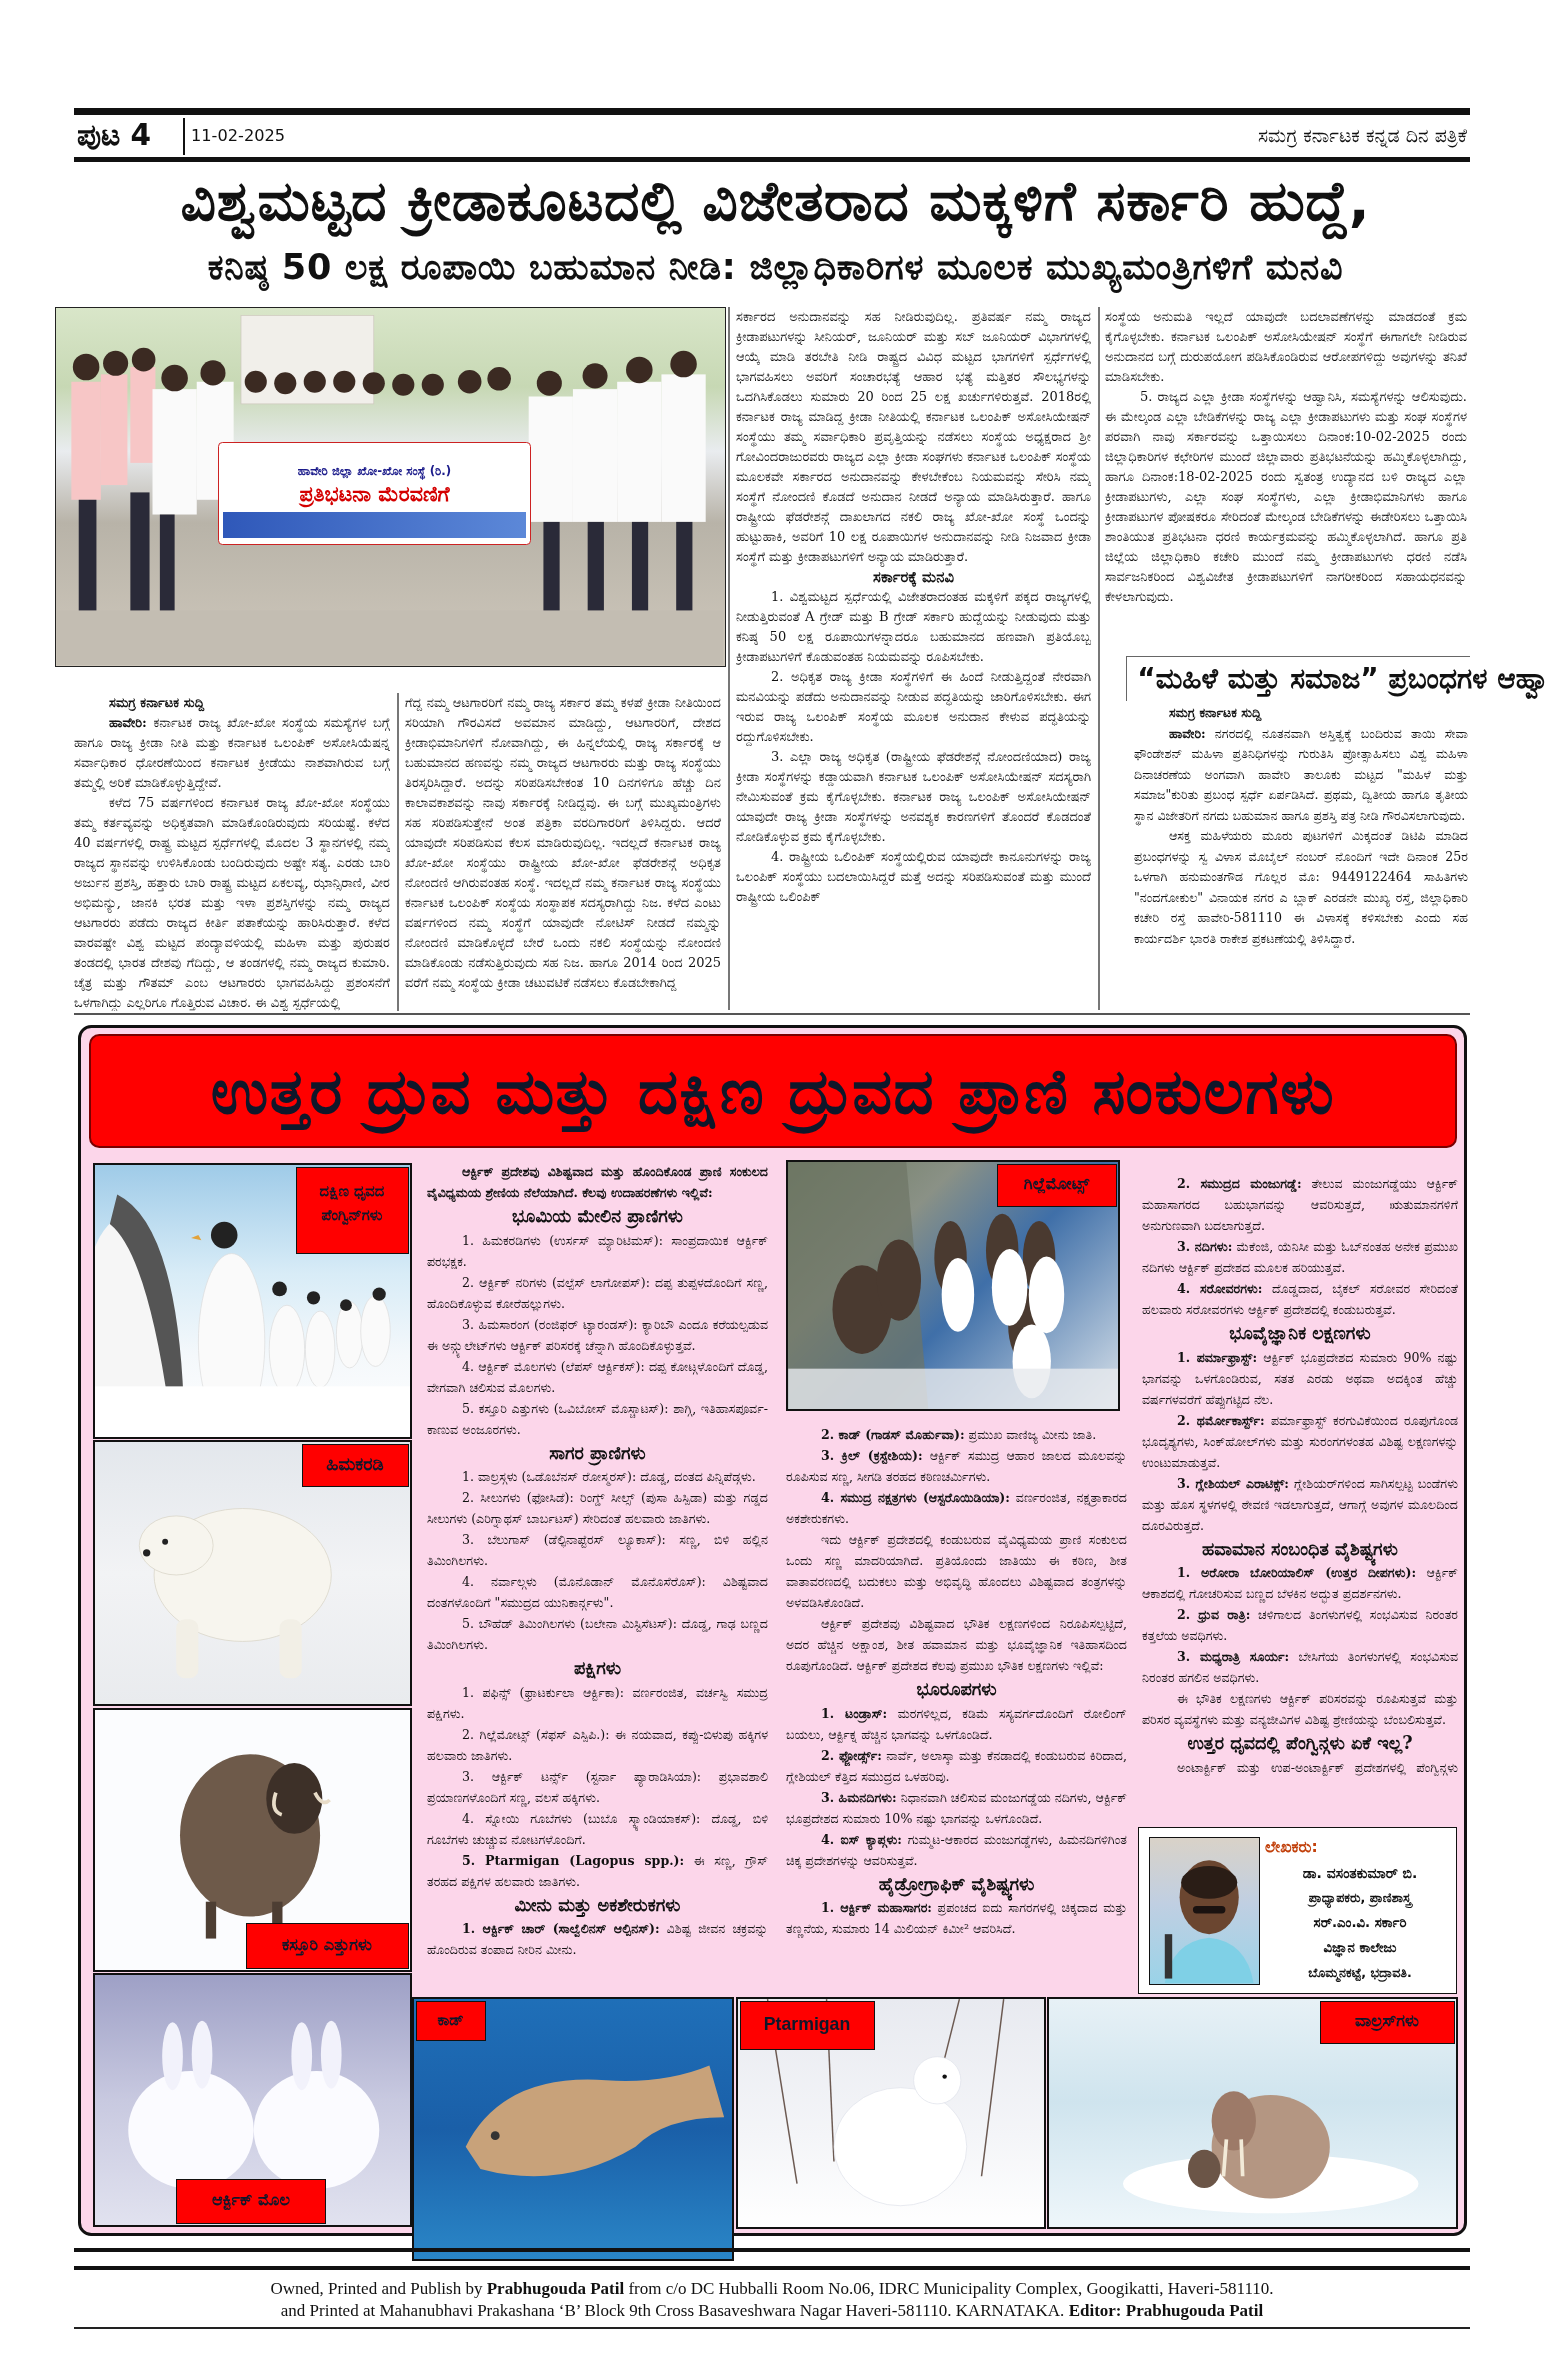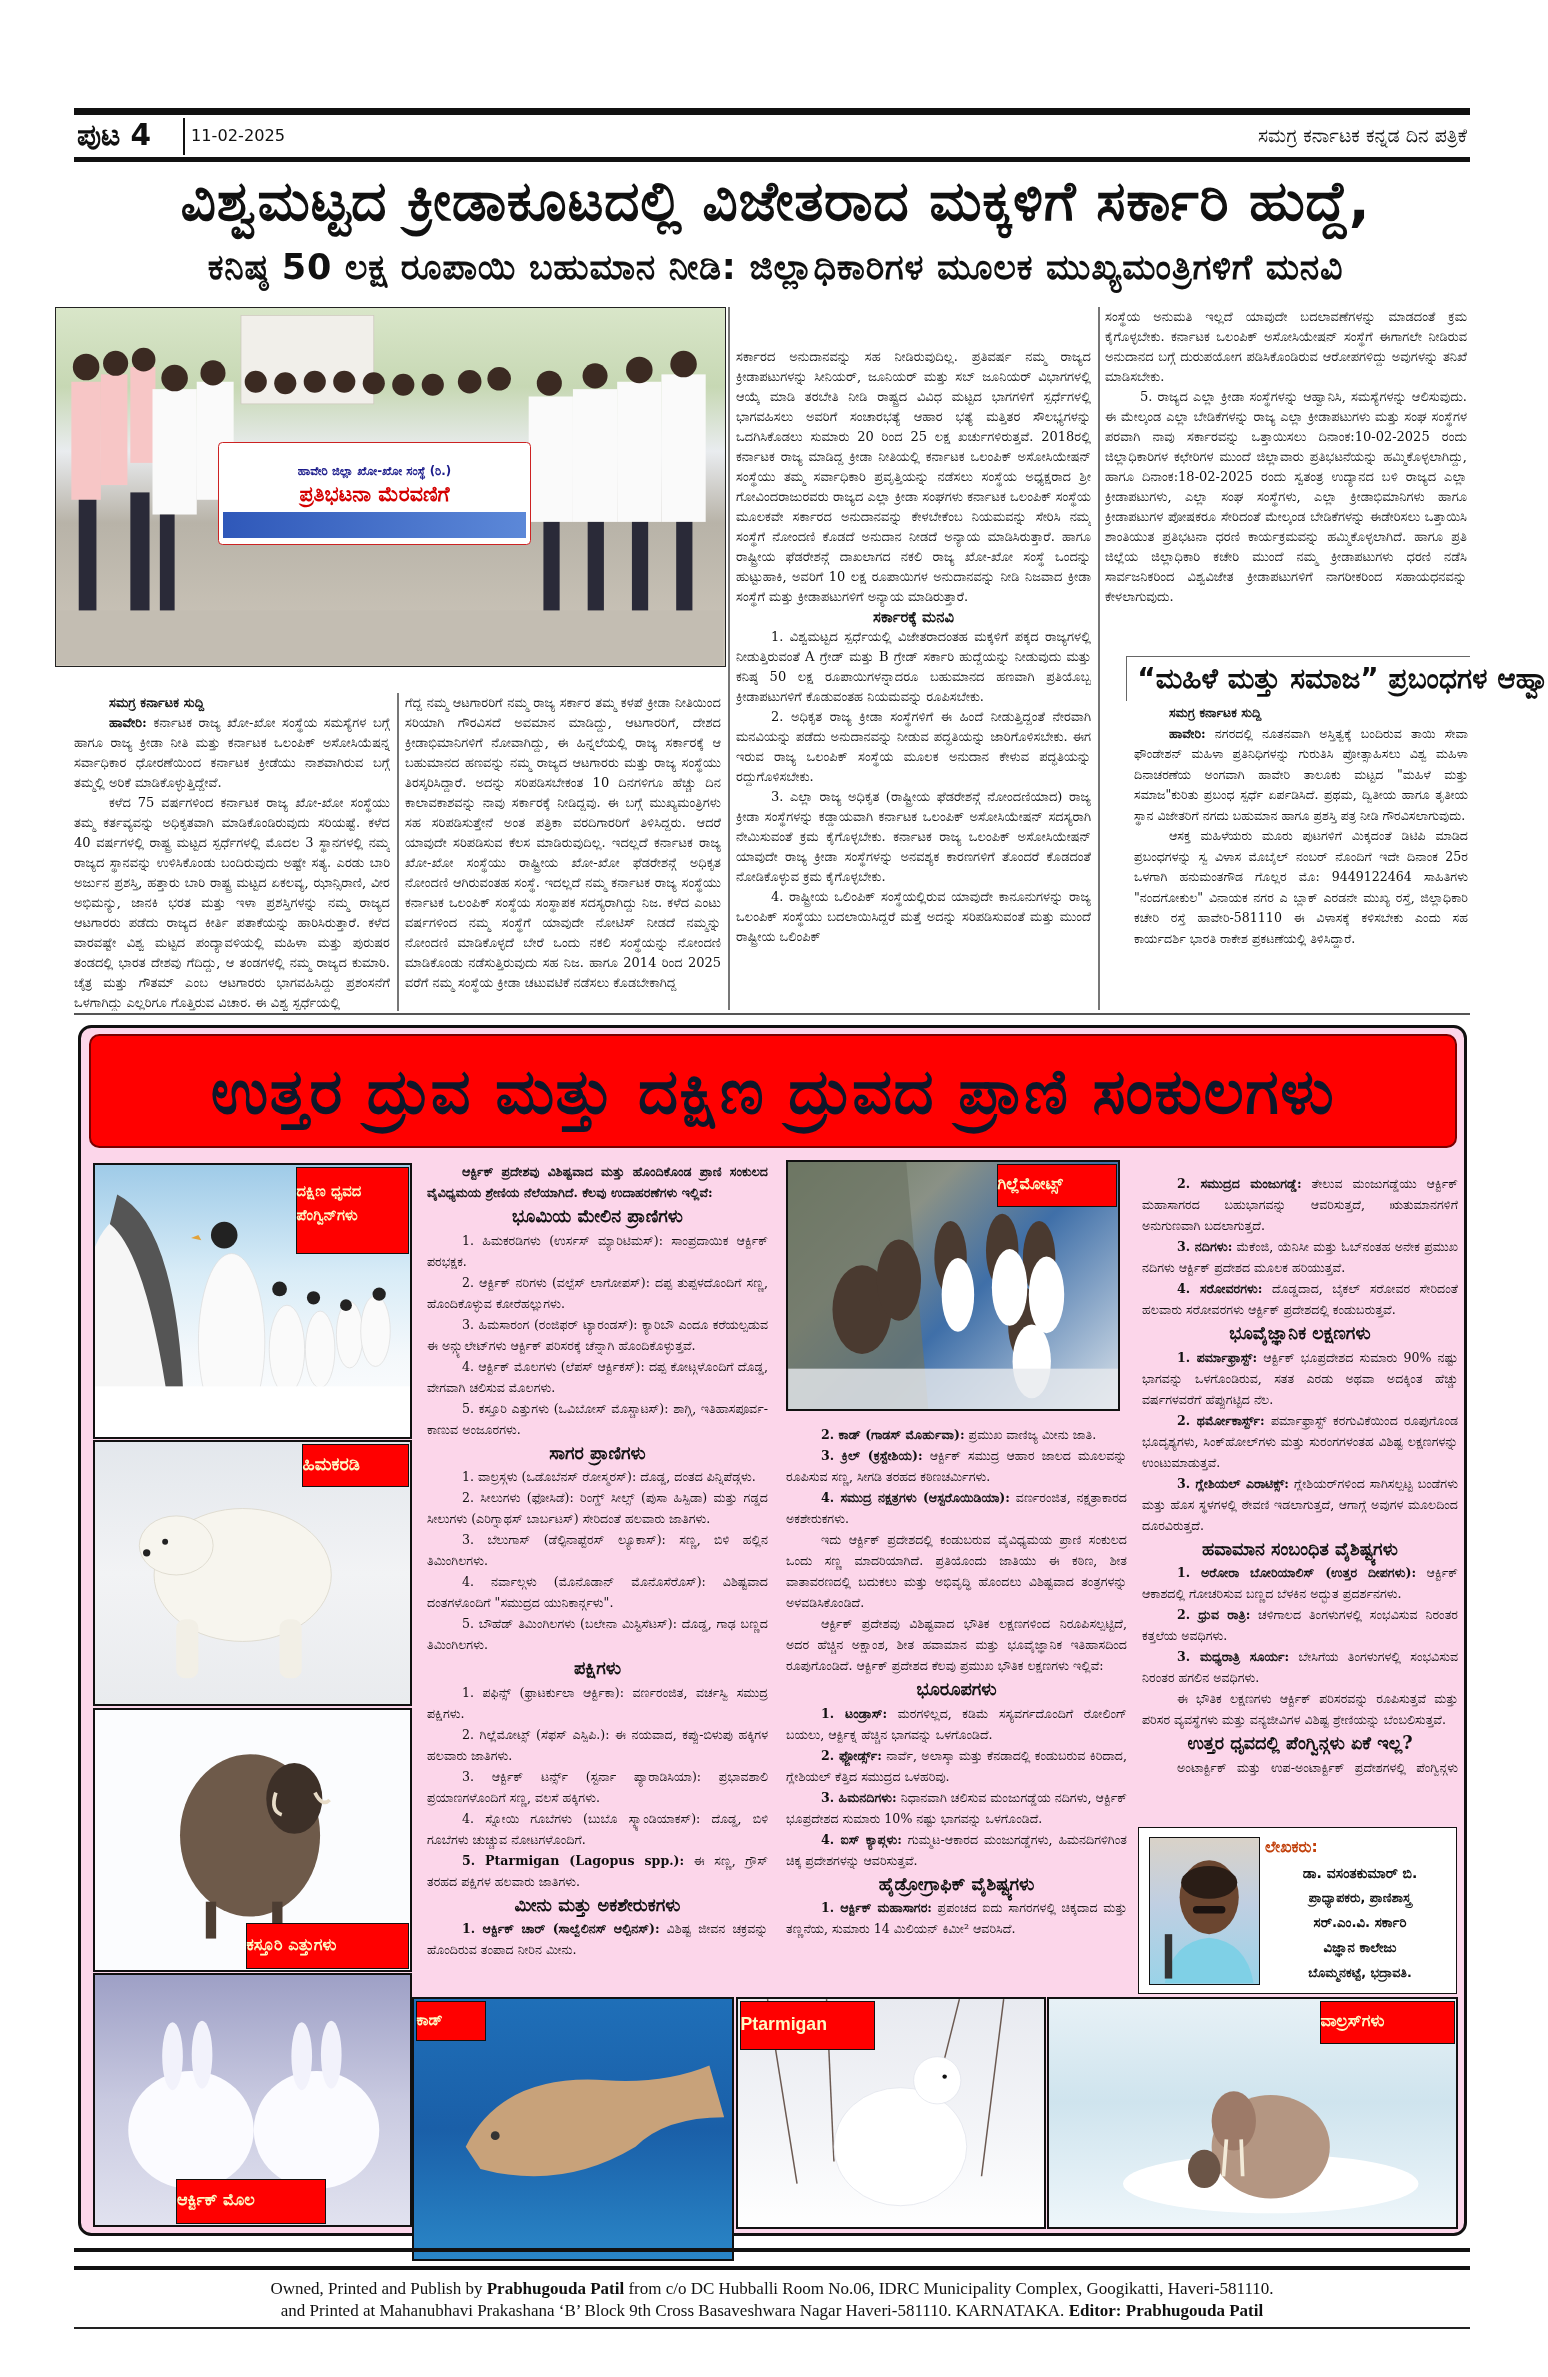--- a/index.html
+++ b/index.html
@@ -22,21 +22,21 @@
   .photo { border:1.5px solid #222; overflow:hidden; }
   .box-title { font-family:"DejaVu Sans", sans-serif; font-weight:bold; font-size:28px; line-height:44px; border-top:1.5px solid #666; border-left:1.5px solid #666; padding-left:10.3px; white-space:nowrap; }
   .feature { background:#fcd6ea; border:3px solid #111; border-radius:13.3px; }
   .banner { background:#ff0000; border:2.2px solid #7a0000; border-radius:10.3px; color:#0f172a; font-family:"DejaVu Sans", sans-serif; font-weight:bold; font-size:62px; text-align:center; line-height:111px; letter-spacing:1.5px; white-space:nowrap; overflow:hidden; }
   .fcol { font-size:12.6px; line-height:21px; text-align:justify; overflow:hidden; }
   .fcol p { margin:0; text-indent:35px; }
   .fcol .intro { font-weight:bold; }
   .fcol .sub { font-weight:bold; text-align:center; text-indent:0; font-size:17.7px; line-height:26.6px; }
   .fcol b { font-weight:bold; }
   .imgbox { border:2.2px solid #111; overflow:hidden; }
-  .tag { position:absolute; background:#ff0000; color:#fef9c3; font-family:"DejaVu Sans", sans-serif; font-weight:bold; text-align:left; border:1.5px solid #111; }
+  .tag { position:absolute; background:#ff0000; color:#0f172a; font-family:"DejaVu Sans", sans-serif; font-weight:bold; text-align:center; border:1.5px solid #111; }
   .author-box { background:#fff; border:1.5px solid #111; }
   .footer-text { font-family:"Liberation Serif", serif; font-size:16.2px; line-height:22px; text-align:center; white-space:nowrap; }
   .footer-text b { font-weight:bold; }
 </style>
 </head>
 <body>
 
 <div class="abs rule-thick" style="left:74px; top:108px; width:1396px;"></div>
 <div class="abs masthead-page" style="left:77px; top:118px;">ಪುಟ 4</div>
 <div class="abs" style="left:183px; top:118px; width:2.2px; height:37px; background:#111;"></div>
@@ -104,21 +104,21 @@
 <div class="abs col" style="left:74px; top:693px; width:316px; height:318px;">
   <p class="byline">ಸಮಗ್ರ ಕರ್ನಾಟಕ ಸುದ್ದಿ</p>
   <p><b>ಹಾವೇರಿ:</b> <span>ಕರ್ನಾಟಕ ರಾಜ್ಯ ಖೋ-ಖೋ ಸಂಸ್ಥೆಯ ಸಮಸ್ಯೆಗಳ ಬಗ್ಗೆ ಹಾಗೂ ರಾಜ್ಯ ಕ್ರೀಡಾ ನೀತಿ ಮತ್ತು ಕರ್ನಾಟಕ ಒಲಂಪಿಕ್ ಅಸೋಸಿಯೆಷನ್ನ ಸರ್ವಾಧಿಕಾರ ಧೋರಣೆಯಿಂದ ಕರ್ನಾಟಕ ಕ್ರೀಡೆಯು ನಾಶವಾಗಿರುವ ಬಗ್ಗೆ ತಮ್ಮಲ್ಲಿ ಅರಿಕೆ ಮಾಡಿಕೊಳ್ಳುತ್ತಿದ್ದೇವೆ.</span></p>
   <p>ಕಳೆದ 75 ವರ್ಷಗಳಿಂದ ಕರ್ನಾಟಕ ರಾಜ್ಯ ಖೋ-ಖೋ ಸಂಸ್ಥೆಯು ತಮ್ಮ ಕರ್ತವ್ಯವನ್ನು ಅಧಿಕೃತವಾಗಿ ಮಾಡಿಕೊಂಡಿರುವುದು ಸರಿಯಷ್ಟೆ. ಕಳೆದ 40 ವರ್ಷಗಳಲ್ಲಿ ರಾಷ್ಟ್ರ ಮಟ್ಟದ ಸ್ಪರ್ಧೆಗಳಲ್ಲಿ ಮೊದಲ 3 ಸ್ಥಾನಗಳಲ್ಲಿ ನಮ್ಮ ರಾಜ್ಯದ ಸ್ಥಾನವನ್ನು ಉಳಿಸಿಕೊಂಡು ಬಂದಿರುವುದು ಅಷ್ಟೇ ಸತ್ಯ. ಎರಡು ಬಾರಿ ಅರ್ಜುನ ಪ್ರಶಸ್ತಿ, ಹತ್ತಾರು ಬಾರಿ ರಾಷ್ಟ್ರ ಮಟ್ಟದ ಏಕಲವ್ಯ, ಝಾನ್ಸಿರಾಣಿ, ವೀರ ಅಭಿಮನ್ಯು, ಜಾನಕಿ ಭರತ ಮತ್ತು ಇಳಾ ಪ್ರಶಸ್ತಿಗಳನ್ನು ನಮ್ಮ ರಾಜ್ಯದ ಆಟಗಾರರು ಪಡೆದು ರಾಜ್ಯದ ಕೀರ್ತಿ ಪತಾಕೆಯನ್ನು ಹಾರಿಸಿರುತ್ತಾರೆ. ಕಳೆದ ವಾರವಷ್ಟೇ ವಿಶ್ವ ಮಟ್ಟದ ಪಂದ್ಯಾವಳಿಯಲ್ಲಿ ಮಹಿಳಾ ಮತ್ತು ಪುರುಷರ ತಂಡದಲ್ಲಿ ಭಾರತ ದೇಶವು ಗೆದಿದ್ದು, ಆ ತಂಡಗಳಲ್ಲಿ ನಮ್ಮ ರಾಜ್ಯದ ಕುಮಾರಿ. ಚೈತ್ರ ಮತ್ತು ಗೌತಮ್ ಎಂಬ ಆಟಗಾರರು ಭಾಗವಹಿಸಿದ್ದು ಪ್ರಶಂಸನೆಗೆ ಒಳಗಾಗಿದ್ದು ಎಲ್ಲರಿಗೂ ಗೊತ್ತಿರುವ ವಿಚಾರ. ಈ ವಿಶ್ವ ಸ್ಪರ್ಧೆಯಲ್ಲಿ</p>
 </div>
 <div class="abs vsep" style="left:397px; top:693px; height:318px;"></div>
 <div class="abs col" style="left:405px; top:693px; width:316px; height:318px;">
   <p class="noind">ಗೆದ್ದ ನಮ್ಮ ಆಟಗಾರರಿಗೆ ನಮ್ಮ ರಾಜ್ಯ ಸರ್ಕಾರ ತಮ್ಮ ಕಳಪೆ ಕ್ರೀಡಾ ನೀತಿಯಿಂದ ಸರಿಯಾಗಿ ಗೌರವಿಸದೆ ಅವಮಾನ ಮಾಡಿದ್ದು, ಆಟಗಾರರಿಗೆ, ದೇಶದ ಕ್ರೀಡಾಭಿಮಾನಿಗಳಿಗೆ ನೋವಾಗಿದ್ದು, ಈ ಹಿನ್ನಲೆಯಲ್ಲಿ ರಾಜ್ಯ ಸರ್ಕಾರಕ್ಕೆ ಆ ಬಹುಮಾನದ ಹಣವನ್ನು ನಮ್ಮ ರಾಜ್ಯದ ಆಟಗಾರರು ಮತ್ತು ರಾಜ್ಯ ಸಂಸ್ಥೆಯು ತಿರಸ್ಕರಿಸಿದ್ದಾರೆ. ಅದನ್ನು ಸರಿಪಡಿಸಬೇಕಂತ 10 ದಿನಗಳಿಗೂ ಹೆಚ್ಚು ದಿನ ಕಾಲಾವಕಾಶವನ್ನು ನಾವು ಸರ್ಕಾರಕ್ಕೆ ನೀಡಿದ್ದವು. ಈ ಬಗ್ಗೆ ಮುಖ್ಯಮಂತ್ರಿಗಳು ಸಹ ಸರಿಪಡಿಸುತ್ತೇನೆ ಅಂತ ಪತ್ರಿಕಾ ವರದಿಗಾರರಿಗೆ ತಿಳಿಸಿದ್ದರು. ಆದರೆ ಯಾವುದೇ ಸರಿಪಡಿಸುವ ಕೆಲಸ ಮಾಡಿರುವುದಿಲ್ಲ. ಇದಲ್ಲದೆ ಕರ್ನಾಟಕ ರಾಜ್ಯ ಖೋ-ಖೋ ಸಂಸ್ಥೆಯು ರಾಷ್ಟ್ರೀಯ ಖೋ-ಖೋ ಫೆಡರೇಶನ್ಗೆ ಅಧಿಕೃತ ನೋಂದಣಿ ಆಗಿರುವಂತಹ ಸಂಸ್ಥೆ. ಇದಲ್ಲದೆ ನಮ್ಮ ಕರ್ನಾಟಕ ರಾಜ್ಯ ಸಂಸ್ಥೆಯು ಕರ್ನಾಟಕ ಒಲಂಪಿಕ್ ಸಂಸ್ಥೆಯ ಸಂಸ್ಥಾಪಕ ಸದಸ್ಯರಾಗಿದ್ದು ನಿಜ. ಕಳೆದ ಎಂಟು ವರ್ಷಗಳಿಂದ ನಮ್ಮ ಸಂಸ್ಥೆಗೆ ಯಾವುದೇ ನೋಟಿಸ್ ನೀಡದೆ ನಮ್ಮನ್ನು ನೋಂದಣಿ ಮಾಡಿಕೊಳ್ಳದೆ ಬೇರೆ ಒಂದು ನಕಲಿ ಸಂಸ್ಥೆಯನ್ನು ನೋಂದಣಿ ಮಾಡಿಕೊಂಡು ನಡೆಸುತ್ತಿರುವುದು ಸಹ ನಿಜ. ಹಾಗೂ 2014 ರಿಂದ 2025 ವರೆಗೆ ನಮ್ಮ ಸಂಸ್ಥೆಯ ಕ್ರೀಡಾ ಚಟುವಟಿಕೆ ನಡೆಸಲು ಕೊಡಬೇಕಾಗಿದ್ದ</p>
 </div>
 <div class="abs vsep" style="left:728px; top:307px; height:703px;"></div>
-<div class="abs col" style="left:736px; top:307px; width:355px; height:703px;margin-top:40px;">
+<div class="abs col" style="left:736px; top:307px; width:355px; height:703px;">
   <p class="noind">ಸರ್ಕಾರದ ಅನುದಾನವನ್ನು ಸಹ ನೀಡಿರುವುದಿಲ್ಲ. ಪ್ರತಿವರ್ಷ ನಮ್ಮ ರಾಜ್ಯದ ಕ್ರೀಡಾಪಟುಗಳನ್ನು ಸೀನಿಯರ್, ಜೂನಿಯರ್ ಮತ್ತು ಸಬ್ ಜೂನಿಯರ್ ವಿಭಾಗಗಳಲ್ಲಿ ಆಯ್ಕೆ ಮಾಡಿ ತರಬೇತಿ ನೀಡಿ ರಾಷ್ಟ್ರದ ವಿವಿಧ ಮಟ್ಟದ ಭಾಗಗಳಿಗೆ ಸ್ಪರ್ಧೆಗಳಲ್ಲಿ ಭಾಗವಹಿಸಲು ಅವರಿಗೆ ಸಂಚಾರಭತ್ಯೆ ಆಹಾರ ಭತ್ಯೆ ಮತ್ತಿತರ ಸೌಲಭ್ಯಗಳನ್ನು ಒದಗಿಸಿಕೊಡಲು ಸುಮಾರು 20 ರಿಂದ 25 ಲಕ್ಷ ಖರ್ಚುಗಳಿರುತ್ತವೆ. 2018ರಲ್ಲಿ ಕರ್ನಾಟಕ ರಾಜ್ಯ ಮಾಡಿದ್ದ ಕ್ರೀಡಾ ನೀತಿಯಲ್ಲಿ ಕರ್ನಾಟಕ ಒಲಂಪಿಕ್ ಅಸೋಸಿಯೇಷನ್ ಸಂಸ್ಥೆಯು ತಮ್ಮ ಸರ್ವಾಧಿಕಾರಿ ಪ್ರವೃತ್ತಿಯನ್ನು ನಡೆಸಲು ಸಂಸ್ಥೆಯ ಅಧ್ಯಕ್ಷರಾದ ಶ್ರೀ ಗೋವಿಂದರಾಜುರವರು ರಾಜ್ಯದ ಎಲ್ಲಾ ಕ್ರೀಡಾ ಸಂಘಗಳು ಕರ್ನಾಟಕ ಒಲಂಪಿಕ್ ಸಂಸ್ಥೆಯ ಮೂಲಕವೇ ಸರ್ಕಾರದ ಅನುದಾನವನ್ನು ಕೇಳಬೇಕೆಂಬ ನಿಯಮವನ್ನು ಸೇರಿಸಿ ನಮ್ಮ ಸಂಸ್ಥೆಗೆ ನೋಂದಣಿ ಕೊಡದೆ ಅನುದಾನ ನೀಡದೆ ಅನ್ಯಾಯ ಮಾಡಿಸಿರುತ್ತಾರೆ. ಹಾಗೂ ರಾಷ್ಟ್ರೀಯ ಫೆಡರೇಶನ್ಗೆ ದಾಖಲಾಗದ ನಕಲಿ ರಾಜ್ಯ ಖೋ-ಖೋ ಸಂಸ್ಥೆ ಒಂದನ್ನು ಹುಟ್ಟುಹಾಕಿ, ಅವರಿಗೆ 10 ಲಕ್ಷ ರೂಪಾಯಿಗಳ ಅನುದಾನವನ್ನು ನೀಡಿ ನಿಜವಾದ ಕ್ರೀಡಾ ಸಂಸ್ಥೆಗೆ ಮತ್ತು ಕ್ರೀಡಾಪಟುಗಳಿಗೆ ಅನ್ಯಾಯ ಮಾಡಿರುತ್ತಾರೆ.</p>
   <p class="sub">ಸರ್ಕಾರಕ್ಕೆ ಮನವಿ</p>
   <p>1. ವಿಶ್ವಮಟ್ಟದ ಸ್ಪರ್ಧೆಯಲ್ಲಿ ವಿಜೇತರಾದಂತಹ ಮಕ್ಕಳಿಗೆ ಪಕ್ಕದ ರಾಜ್ಯಗಳಲ್ಲಿ ನೀಡುತ್ತಿರುವಂತೆ A ಗ್ರೇಡ್ ಮತ್ತು B ಗ್ರೇಡ್ ಸರ್ಕಾರಿ ಹುದ್ದೆಯನ್ನು ನೀಡುವುದು ಮತ್ತು ಕನಿಷ್ಠ 50 ಲಕ್ಷ ರೂಪಾಯಿಗಳನ್ನಾದರೂ ಬಹುಮಾನದ ಹಣವಾಗಿ ಪ್ರತಿಯೊಬ್ಬ ಕ್ರೀಡಾಪಟುಗಳಿಗೆ ಕೊಡುವಂತಹ ನಿಯಮವನ್ನು ರೂಪಿಸಬೇಕು.</p>
   <p>2. ಅಧಿಕೃತ ರಾಜ್ಯ ಕ್ರೀಡಾ ಸಂಸ್ಥೆಗಳಿಗೆ ಈ ಹಿಂದೆ ನೀಡುತ್ತಿದ್ದಂತೆ ನೇರವಾಗಿ ಮನವಿಯನ್ನು ಪಡೆದು ಅನುದಾನವನ್ನು ನೀಡುವ ಪದ್ಧತಿಯನ್ನು ಜಾರಿಗೊಳಿಸಬೇಕು. ಈಗ ಇರುವ ರಾಜ್ಯ ಒಲಂಪಿಕ್ ಸಂಸ್ಥೆಯ ಮೂಲಕ ಅನುದಾನ ಕೇಳುವ ಪದ್ಧತಿಯನ್ನು ರದ್ದುಗೊಳಿಸಬೇಕು.</p>
   <p>3. ಎಲ್ಲಾ ರಾಜ್ಯ ಅಧಿಕೃತ (ರಾಷ್ಟ್ರೀಯ ಫೆಡರೇಶನ್ಗೆ ನೋಂದಣಿಯಾದ) ರಾಜ್ಯ ಕ್ರೀಡಾ ಸಂಸ್ಥೆಗಳನ್ನು ಕಡ್ಡಾಯವಾಗಿ ಕರ್ನಾಟಕ ಒಲಂಪಿಕ್ ಅಸೋಸಿಯೇಷನ್ ಸದಸ್ಯರಾಗಿ ನೇಮಿಸುವಂತೆ ಕ್ರಮ ಕೈಗೊಳ್ಳಬೇಕು. ಕರ್ನಾಟಕ ರಾಜ್ಯ ಒಲಂಪಿಕ್ ಅಸೋಸಿಯೇಷನ್ ಯಾವುದೇ ರಾಜ್ಯ ಕ್ರೀಡಾ ಸಂಸ್ಥೆಗಳನ್ನು ಅನವಶ್ಯಕ ಕಾರಣಗಳಿಗೆ ತೊಂದರೆ ಕೊಡದಂತೆ ನೋಡಿಕೊಳ್ಳುವ ಕ್ರಮ ಕೈಗೊಳ್ಳಬೇಕು.</p>
   <p>4. ರಾಷ್ಟ್ರೀಯ ಒಲಿಂಪಿಕ್ ಸಂಸ್ಥೆಯಲ್ಲಿರುವ ಯಾವುದೇ ಕಾನೂನುಗಳನ್ನು ರಾಜ್ಯ ಒಲಂಪಿಕ್ ಸಂಸ್ಥೆಯು ಬದಲಾಯಿಸಿದ್ದರೆ ಮತ್ತೆ ಅದನ್ನು ಸರಿಪಡಿಸುವಂತೆ ಮತ್ತು ಮುಂದೆ ರಾಷ್ಟ್ರೀಯ ಒಲಿಂಪಿಕ್</p>
 </div>
 <div class="abs vsep" style="left:1098px; top:307px; height:703px;"></div>
 <div class="abs col" style="left:1105px; top:307px; width:362px; height:369px;">
   <p class="noind">ಸಂಸ್ಥೆಯ ಅನುಮತಿ ಇಲ್ಲದೆ ಯಾವುದೇ ಬದಲಾವಣೆಗಳನ್ನು ಮಾಡದಂತೆ ಕ್ರಮ ಕೈಗೊಳ್ಳಬೇಕು. ಕರ್ನಾಟಕ ಒಲಂಪಿಕ್ ಅಸೋಸಿಯೇಷನ್ ಸಂಸ್ಥೆಗೆ ಈಗಾಗಲೇ ನೀಡಿರುವ ಅನುದಾನದ ಬಗ್ಗೆ ದುರುಪಯೋಗ ಪಡಿಸಿಕೊಂಡಿರುವ ಆರೋಪಗಳಿದ್ದು ಅವುಗಳನ್ನು ತನಿಖೆ ಮಾಡಿಸಬೇಕು.</p>

